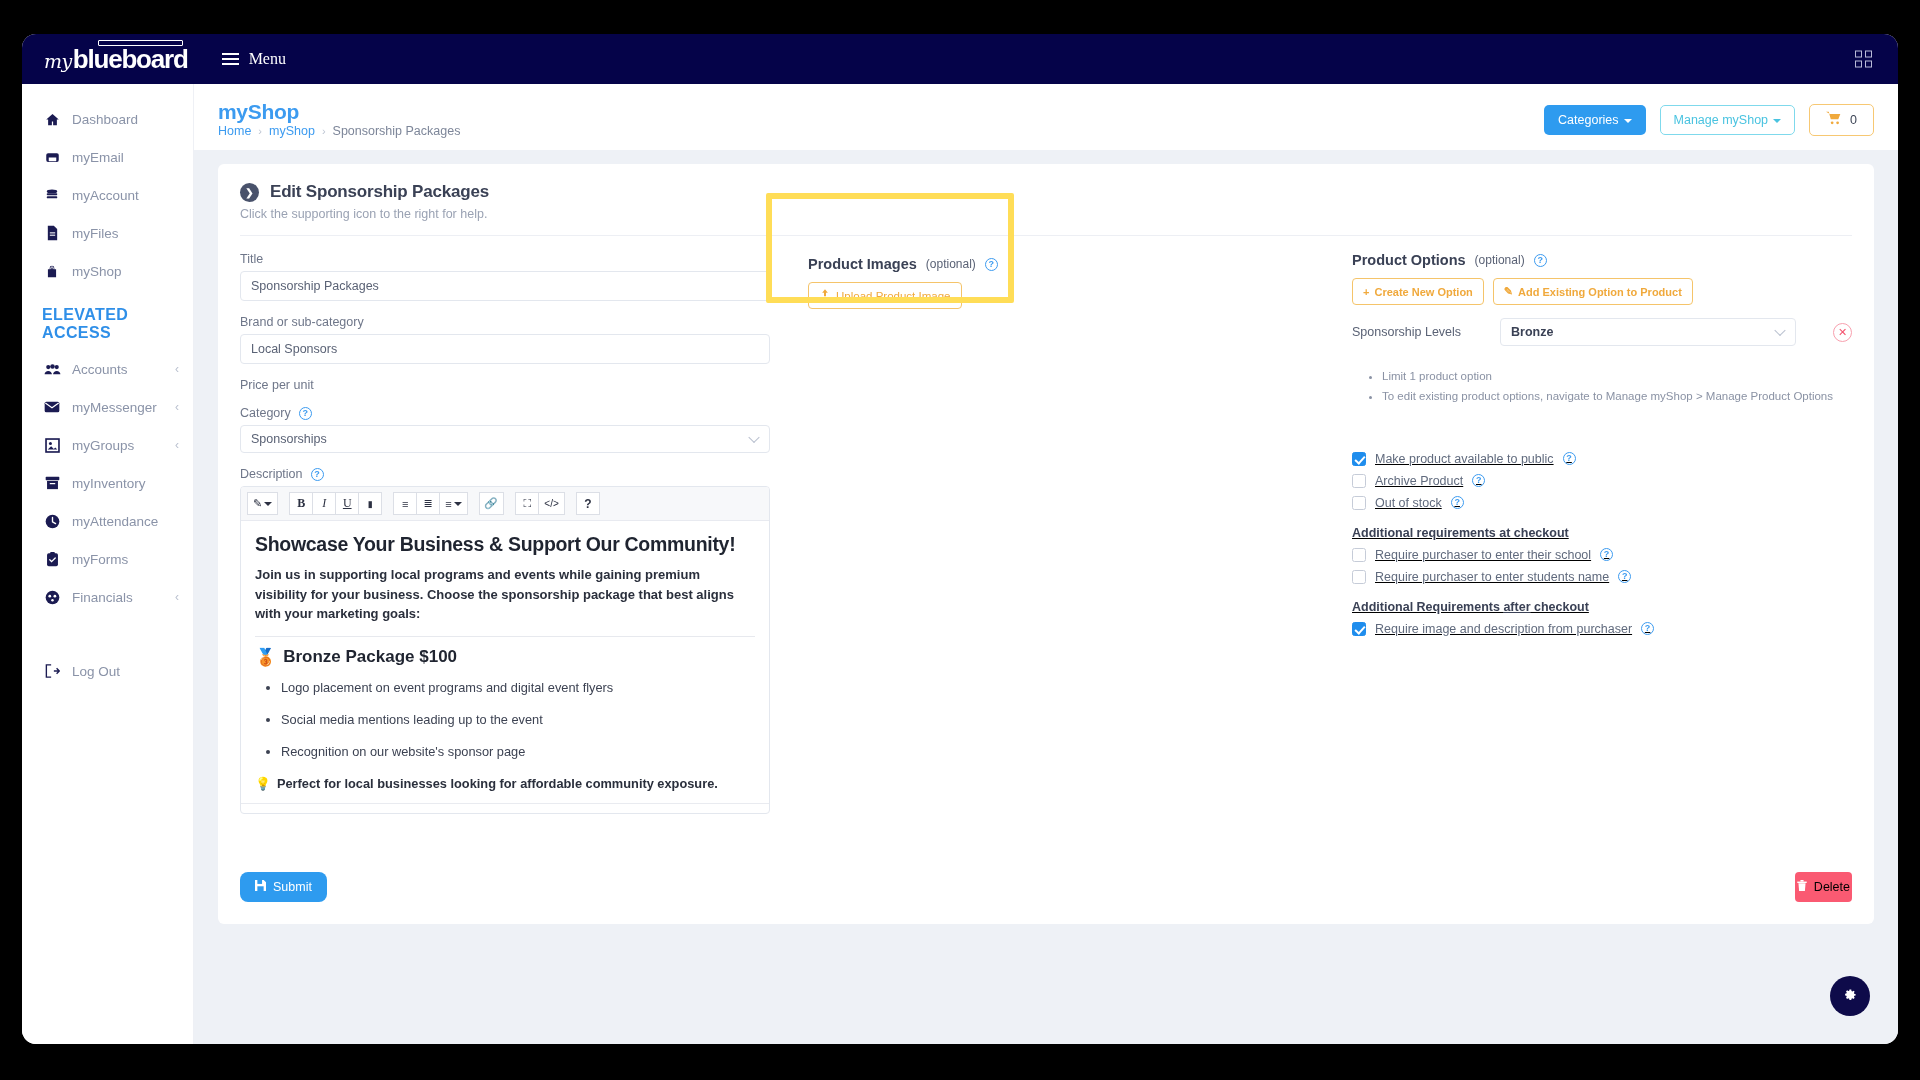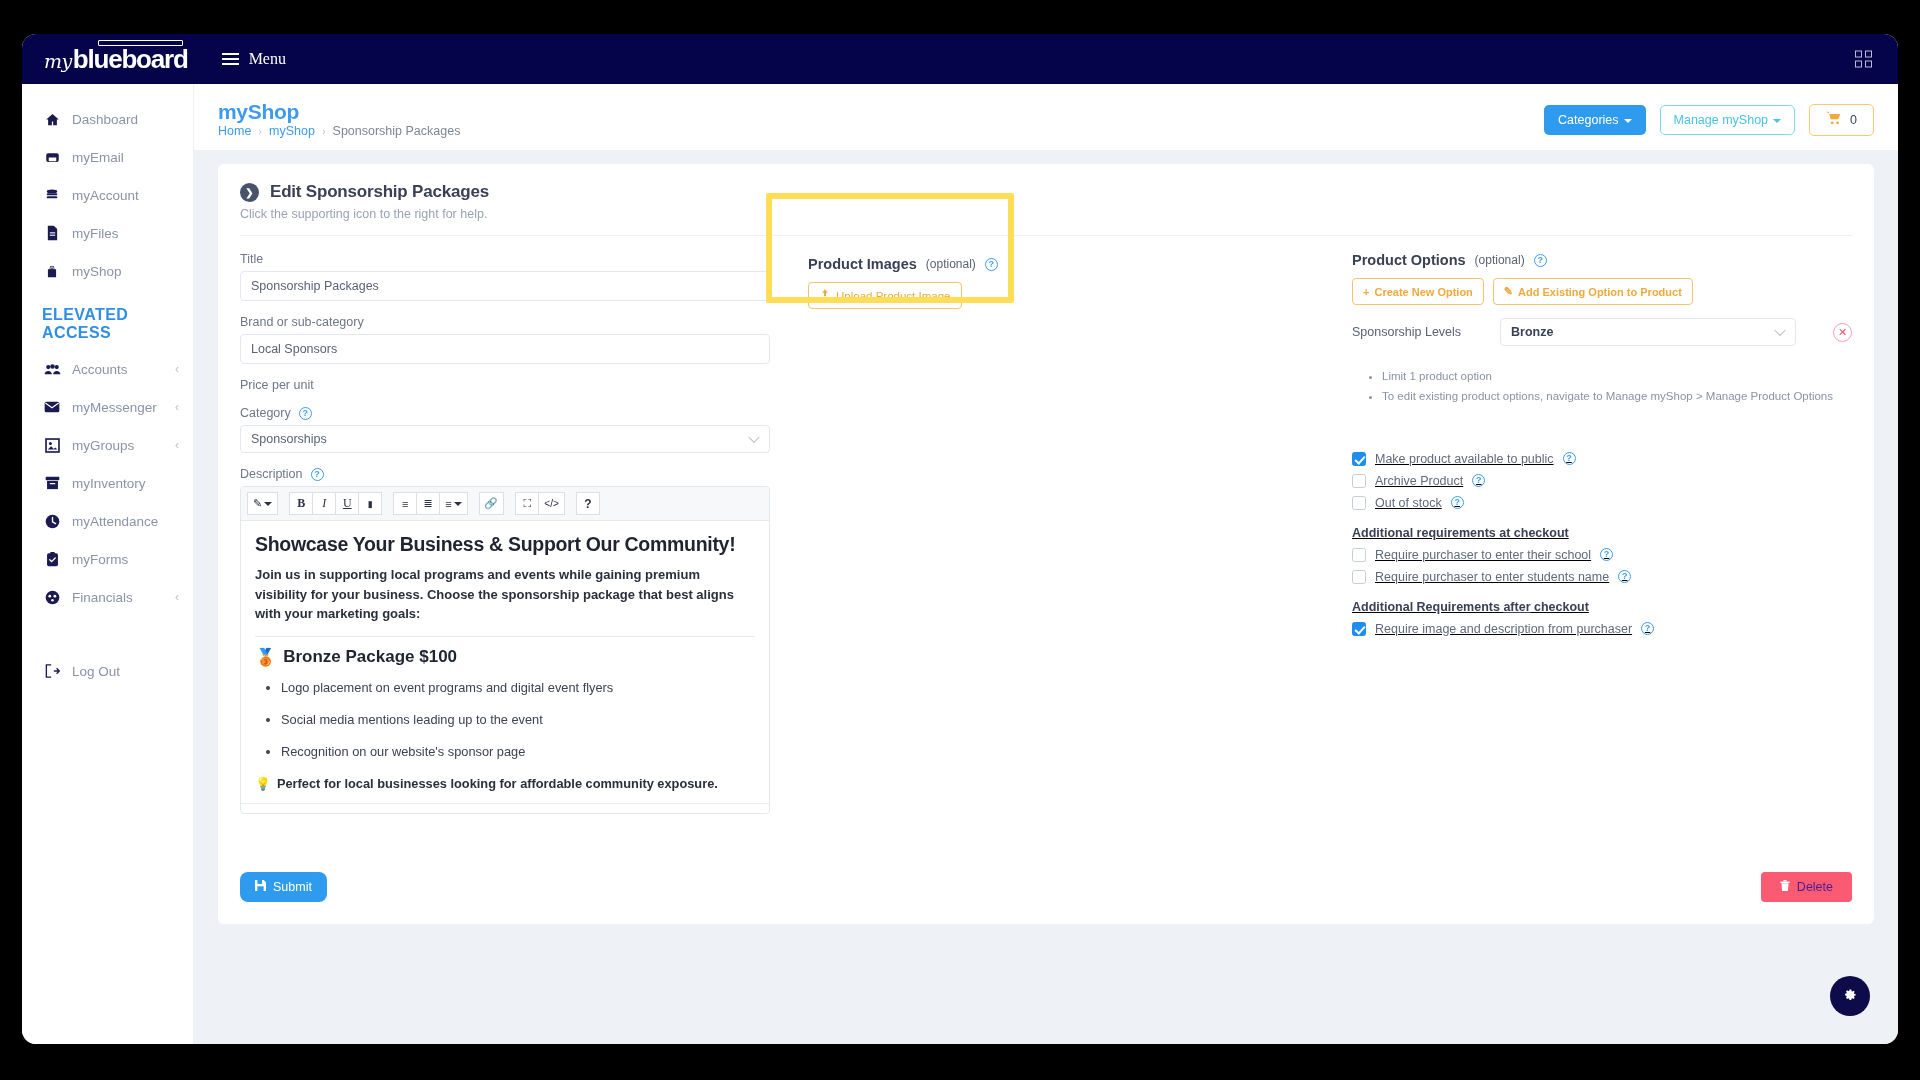--- a/index.html
+++ b/index.html
@@ -215,22 +215,22 @@
   .chk-label { font-size:12.5px; color:#606a7d; }
   .group-title { font-size:12.5px; font-weight:700; color:#3a4155; margin:16px 0 8px 0; }
   .group-title u { text-decoration:underline; }
 
   .footer-btns { position:absolute; left:22px; right:22px; bottom:22px; display:flex; justify-content:space-between; }
   .btn-submit {
     background:#2e9bef; color:#fff; font-size:12.5px; border:none; border-radius:8px;
     padding:8px 15px; cursor:pointer; display:inline-flex; align-items:center; gap:7px;
   }
   .btn-delete {
-    background:#fa5a72; color:#4c1d95; font-size:12.5px; border:none; border-radius:4px;
-    padding:8px 19px; cursor:pointer; display:inline-flex; align-items:center; gap:7px;
+    background:#fa5a72; color:#000000; font-size:12.5px; border:none; border-radius:4px;
+    padding:8px 2px; cursor:pointer; display:inline-flex; align-items:center; gap:7px;
   }
   .fab {
     position:absolute; right:28px; bottom:28px; width:40px; height:40px; border-radius:50%;
     background:#0e0b4a; color:#fff; display:flex; align-items:center; justify-content:center;
     cursor:pointer; font-size:14px;
   }
 </style>
 </head>
 <body>
 

